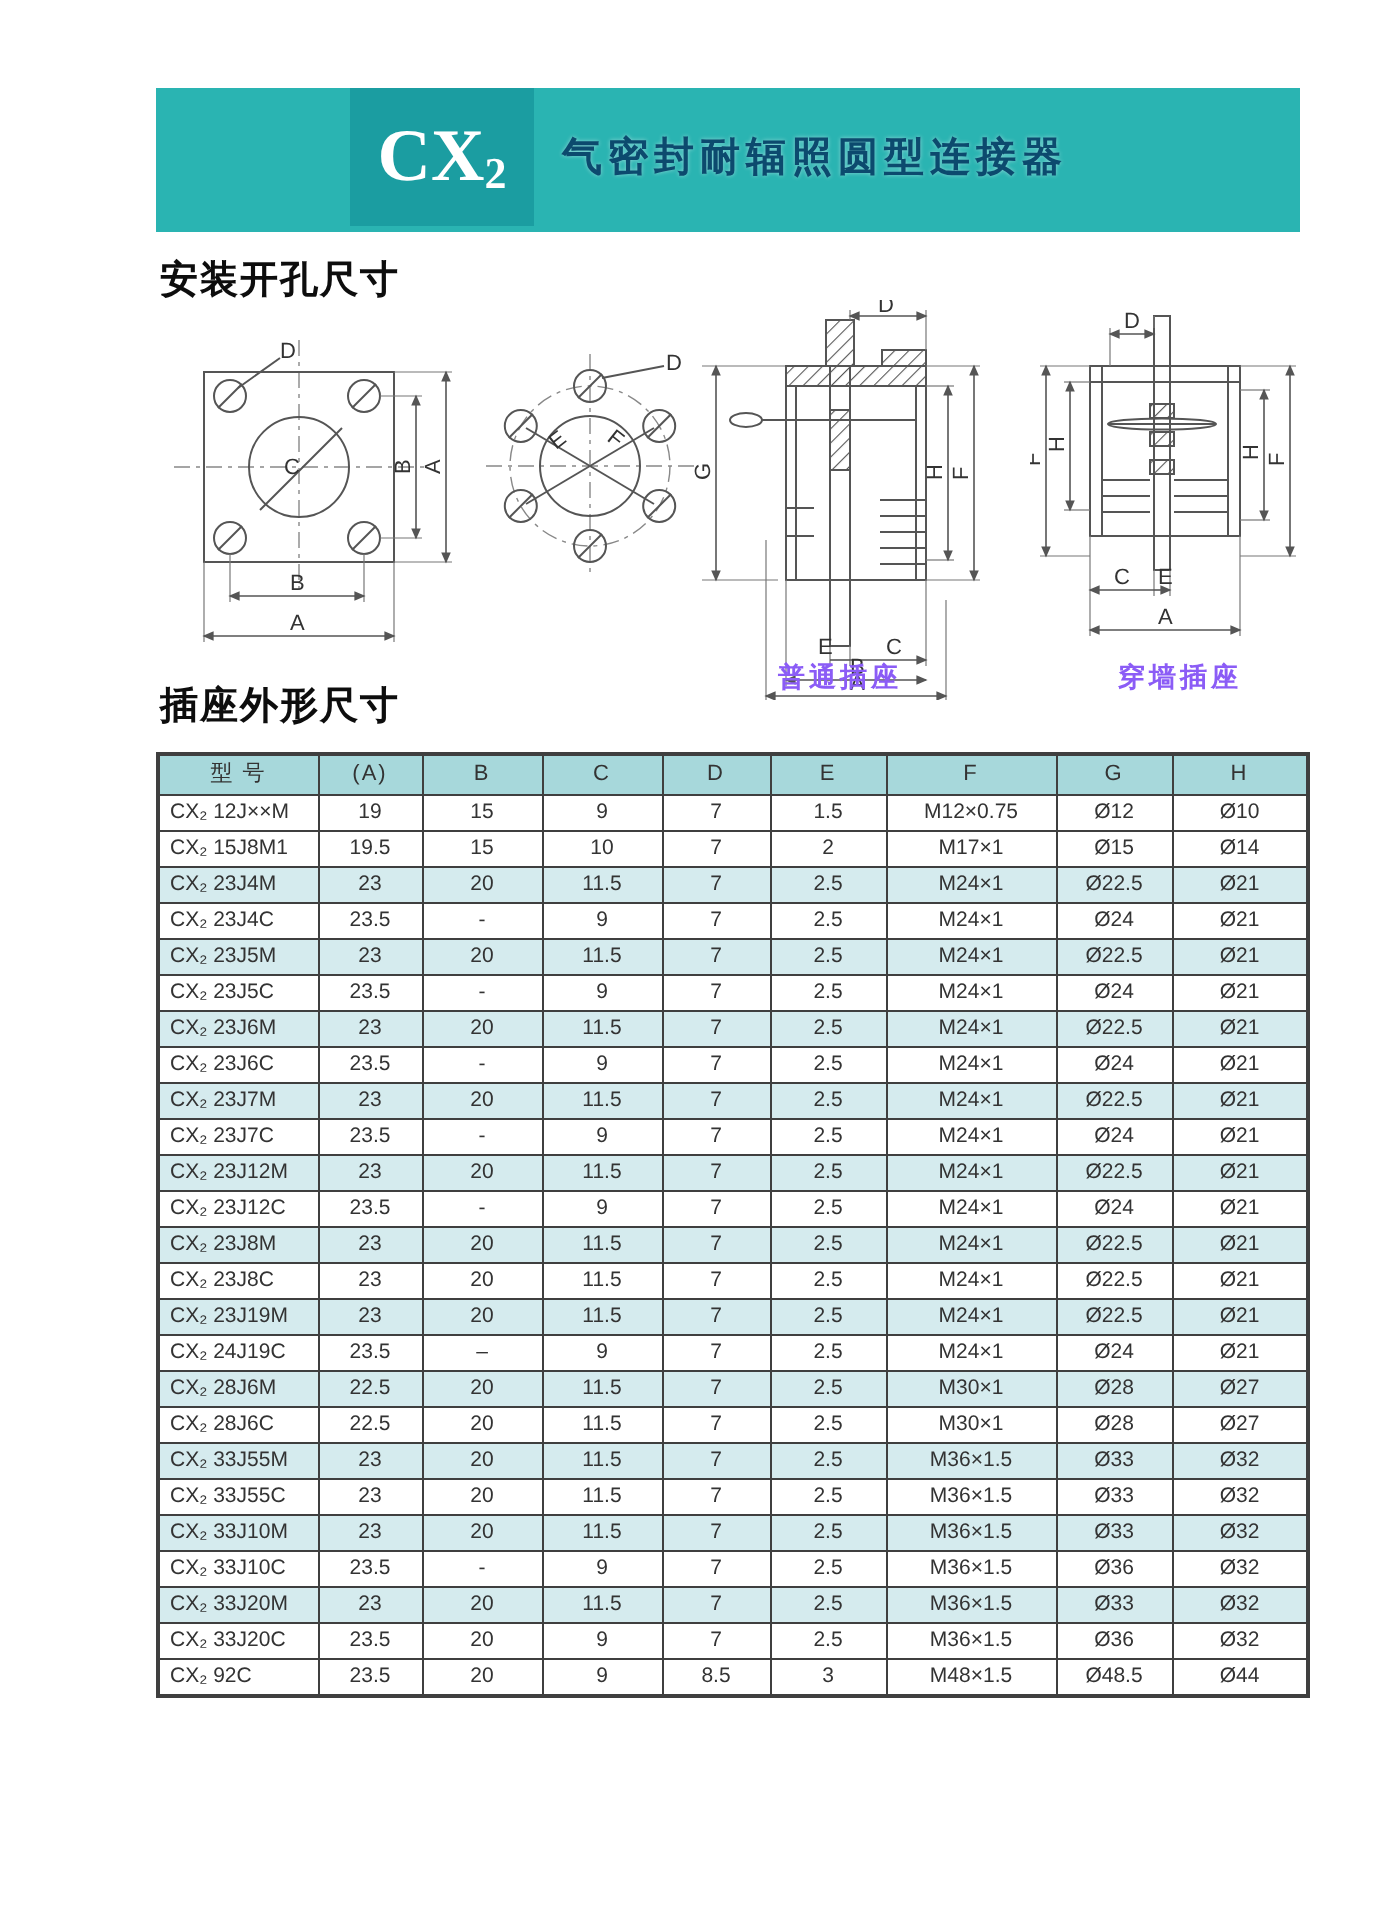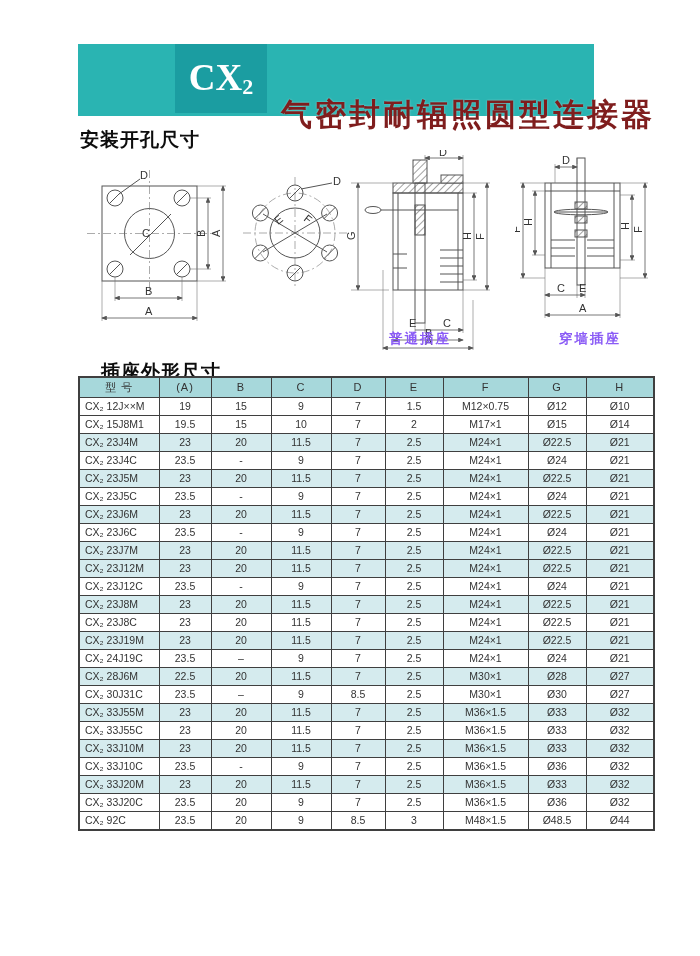--- a/index.html
+++ b/index.html
@@ -1,31 +1,31 @@
 <!DOCTYPE html>
 <html style="--banner-teal: #2ab4b2; --banner-box-teal: #1b9da1; --table-header-bg: #a7d8db; --table-alt-row-bg: #d5ebee; --table-border: #3f3f3f;"><head>
 <meta charset="utf-8">
 <style>
   html,body{margin:0;padding:0;background:#ffffff;}
   body{width:700px;height:956px;position:relative;font-family:"Liberation Sans",sans-serif;overflow:hidden;}
 
   
-  .banner{position:absolute;left:78px;top:44px;width:516px;height:72px;background:var(--banner-teal);}
+  .banner{position:absolute;left:78px;top:44px;width:572px;height:72px;background:var(--banner-teal);}
   .logo-box{position:absolute;left:97px;top:0;width:92px;height:69px;background:var(--banner-box-teal);
             display:flex;align-items:center;justify-content:center;}
   .logo-text{font-family:"Liberation Serif",serif;font-weight:bold;color:#fff;font-size:37px;line-height:1;}
   .logo-sub{font-family:"Liberation Serif",serif;font-weight:bold;color:#fff;font-size:22px;vertical-align:-4px;}
   .banner-title{position:absolute;left:203px;top:0;height:69px;right:8px;display:flex;align-items:center;
-                color:#7f1d1d;font-size:31px;font-weight:bold;letter-spacing:3px;
-                text-shadow:0 0 2px rgba(255,255,255,.45);white-space:nowrap;margin-top:36px;}
+                color:#0c4a6e;font-size:20px;font-weight:bold;letter-spacing:3px;
+                text-shadow:0 0 2px rgba(255,255,255,.45);white-space:nowrap;}
 
   
   .sec-title{position:absolute;left:80px;font-size:19px;font-weight:bold;color:#0d0d0d;letter-spacing:1px;}
   #sec1{top:127px;}
-  #sec2{top:359px;margin-left:21px;}
+  #sec2{top:340px;}
 
   
   .diag{position:absolute;}
   .caption{position:absolute;width:150px;text-align:center;font-size:13.5px;font-weight:bold;color:#8b5cf6;letter-spacing:2px;}
   svg text{font-family:"Liberation Sans",sans-serif;font-size:11px;fill:#333;}
   .thin{stroke:#555;stroke-width:1;fill:none;}
   .dim{stroke:#555;stroke-width:.8;fill:none;}
   .ext{stroke:#777;stroke-width:.6;fill:none;}
   .cl{stroke:#888;stroke-width:.7;fill:none;stroke-dasharray:8 3 2 3;}
 
@@ -351,20 +351,31 @@
         <td class="model">CX₂ 23J7M</td>
         <td>23</td>
         <td>20</td>
         <td>11.5</td>
         <td>7</td>
         <td>2.5</td>
         <td>M24×1</td>
         <td>Ø22.5</td>
         <td>Ø21</td>
       </tr>
+      <tr>
+        <td class="model">CX₂ 23J7C</td>
+        <td>23.5</td>
+        <td>-</td>
+        <td>9</td>
+        <td>7</td>
+        <td>2.5</td>
+        <td>M24×1</td>
+        <td>Ø24</td>
+        <td>Ø21</td>
+      </tr>
       <tr class="alt">
         <td class="model">CX₂ 23J12M</td>
         <td>23</td>
         <td>20</td>
         <td>11.5</td>
         <td>7</td>
         <td>2.5</td>
         <td>M24×1</td>
         <td>Ø22.5</td>
         <td>Ø21</td>
@@ -429,28 +440,28 @@
         <td>22.5</td>
         <td>20</td>
         <td>11.5</td>
         <td>7</td>
         <td>2.5</td>
         <td>M30×1</td>
         <td>Ø28</td>
         <td>Ø27</td>
       </tr>
       <tr>
-        <td class="model">CX₂ 30J31C</td>
-        <td>23.5</td>
-        <td>–</td>
-        <td>9</td>
-        <td>8.5</td>
+        <td class="model">CX₂ 28J6C</td>
+        <td>22.5</td>
+        <td>20</td>
+        <td>11.5</td>
+        <td>7</td>
         <td>2.5</td>
         <td>M30×1</td>
-        <td>Ø30</td>
+        <td>Ø28</td>
         <td>Ø27</td>
       </tr>
       <tr class="alt">
         <td class="model">CX₂ 33J55M</td>
         <td>23</td>
         <td>20</td>
         <td>11.5</td>
         <td>7</td>
         <td>2.5</td>
         <td>M36×1.5</td>

